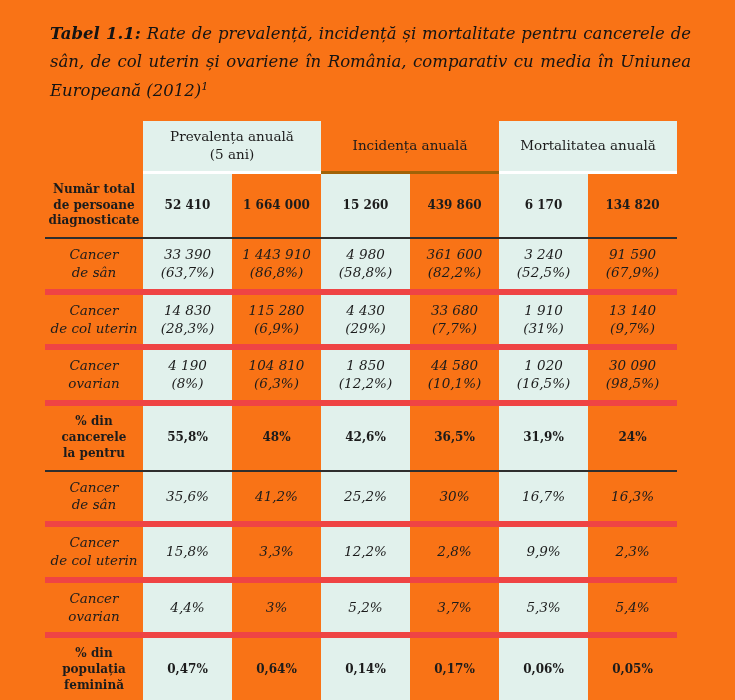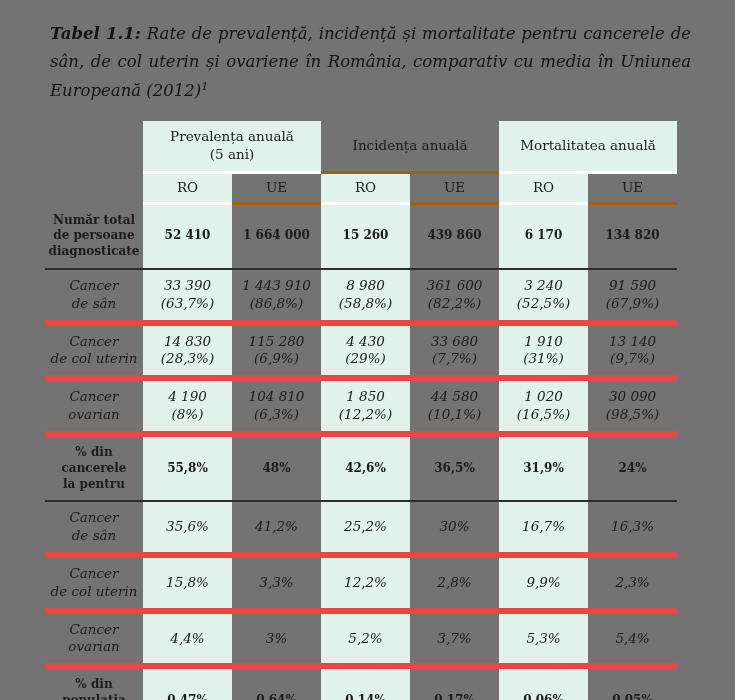--- a/index.html
+++ b/index.html
@@ -1,20 +1,20 @@
 <!DOCTYPE html>
 <html><head>
 <meta charset="utf-8">
 <style>
   * { margin:0; padding:0; box-sizing:border-box; }
   html,body { background:#ffffff; }
   .page {
     position:relative;
     width:735px; height:700px;
-    background:#737373;
+    background:#f97316;
     font-family:"DejaVu Serif", serif;
     color:#1c1c1c;
     overflow:hidden;
   }
   .caption {
     margin:20px 44px 16px 50px;
     font-style:italic;
     font-size:16.5px;
     line-height:1.72;
     text-align:justify;
@@ -80,29 +80,20 @@
         <col class="datacol">
         <col class="datacol">
     </colgroup>
     <thead>
       <tr class="groups">
         <th></th>
         <th colspan="2" class="mint gap">Prevalența anuală
 (5 ani)</th>
         <th colspan="2" class="rule">Incidența anuală</th>
         <th colspan="2" class="mint gap">Mortalitatea anuală</th>
-      </tr>
-      <tr class="subhead">
-        <th></th>
-        <th class="mint gap">RO</th>
-        <th class="rule">UE</th>
-        <th class="mint gap">RO</th>
-        <th class="rule">UE</th>
-        <th class="mint gap">RO</th>
-        <th class="rule">UE</th>
       </tr>
     </thead>
     <tbody>
       <tr class="section">
         <th>Număr total
 de persoane
 diagnosticate</th>
         <td class="mint">52 410</td>
         <td>1 664 000</td>
         <td class="mint">15 260</td>
@@ -110,21 +101,21 @@
         <td class="mint">6 170</td>
         <td>134 820</td>
       </tr>
       <tr class="detail">
         <th>Cancer
 de sân</th>
         <td class="mint">33 390
 (63,7%)</td>
         <td>1 443 910
 (86,8%)</td>
-        <td class="mint">8 980
+        <td class="mint">4 980
 (58,8%)</td>
         <td>361 600
 (82,2%)</td>
         <td class="mint">3 240
 (52,5%)</td>
         <td>91 590
 (67,9%)</td>
       </tr>
       <tr class="detail">
         <th>Cancer

